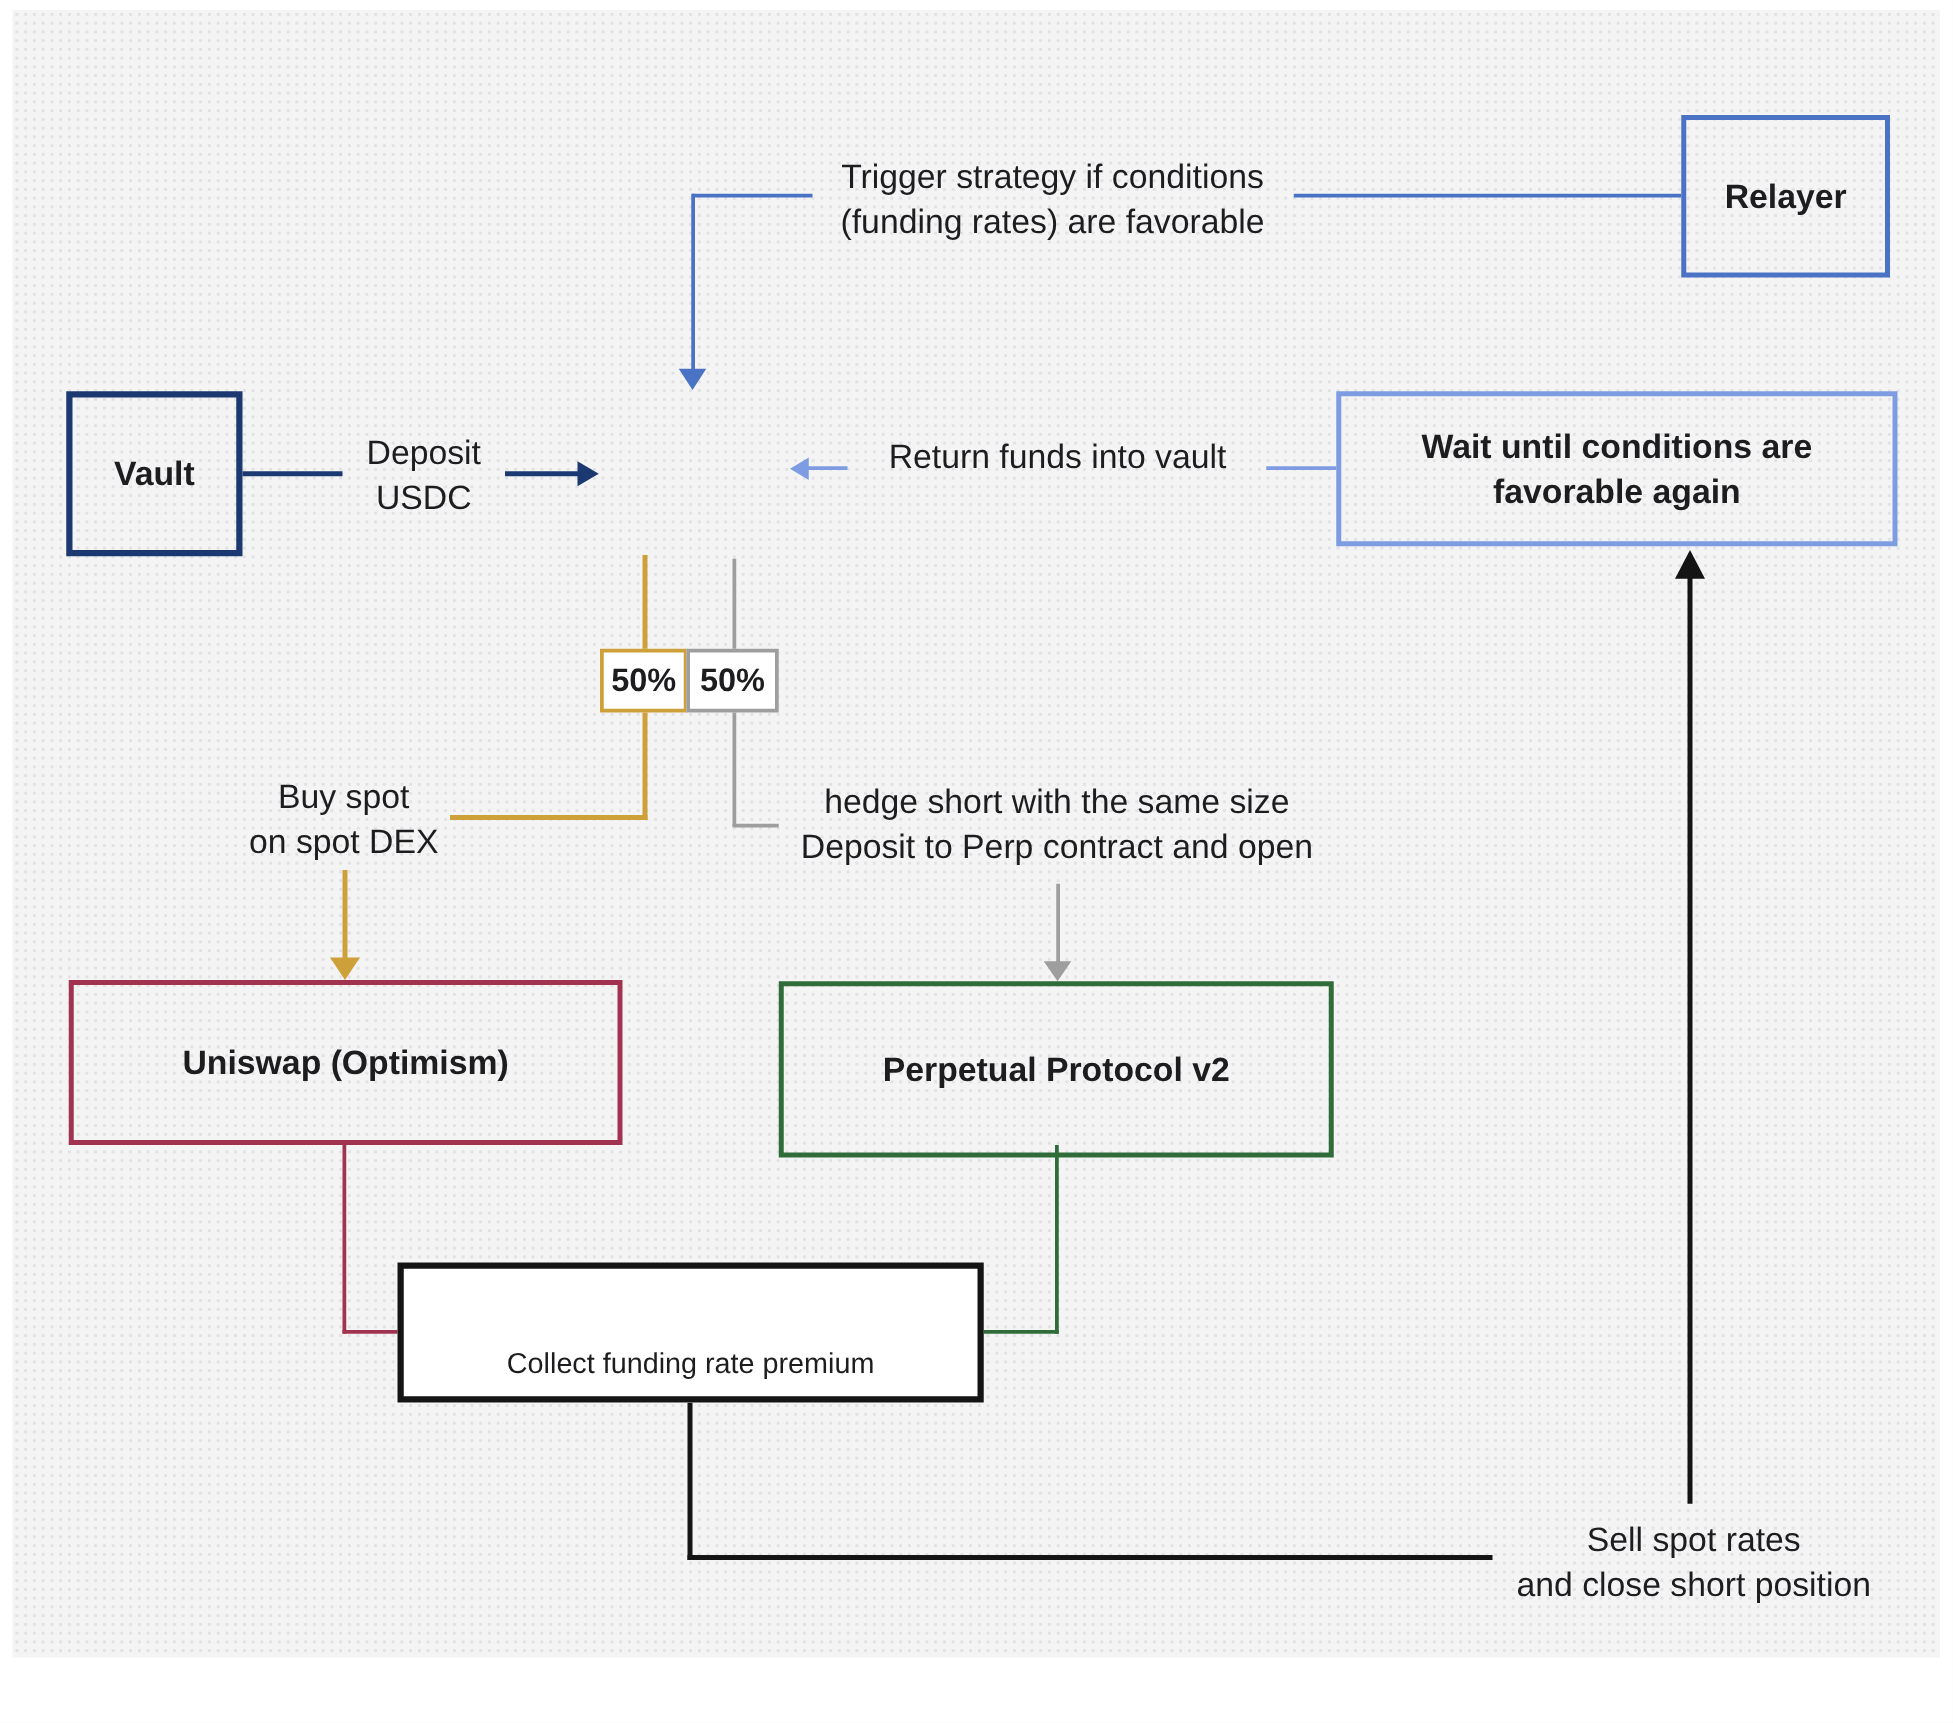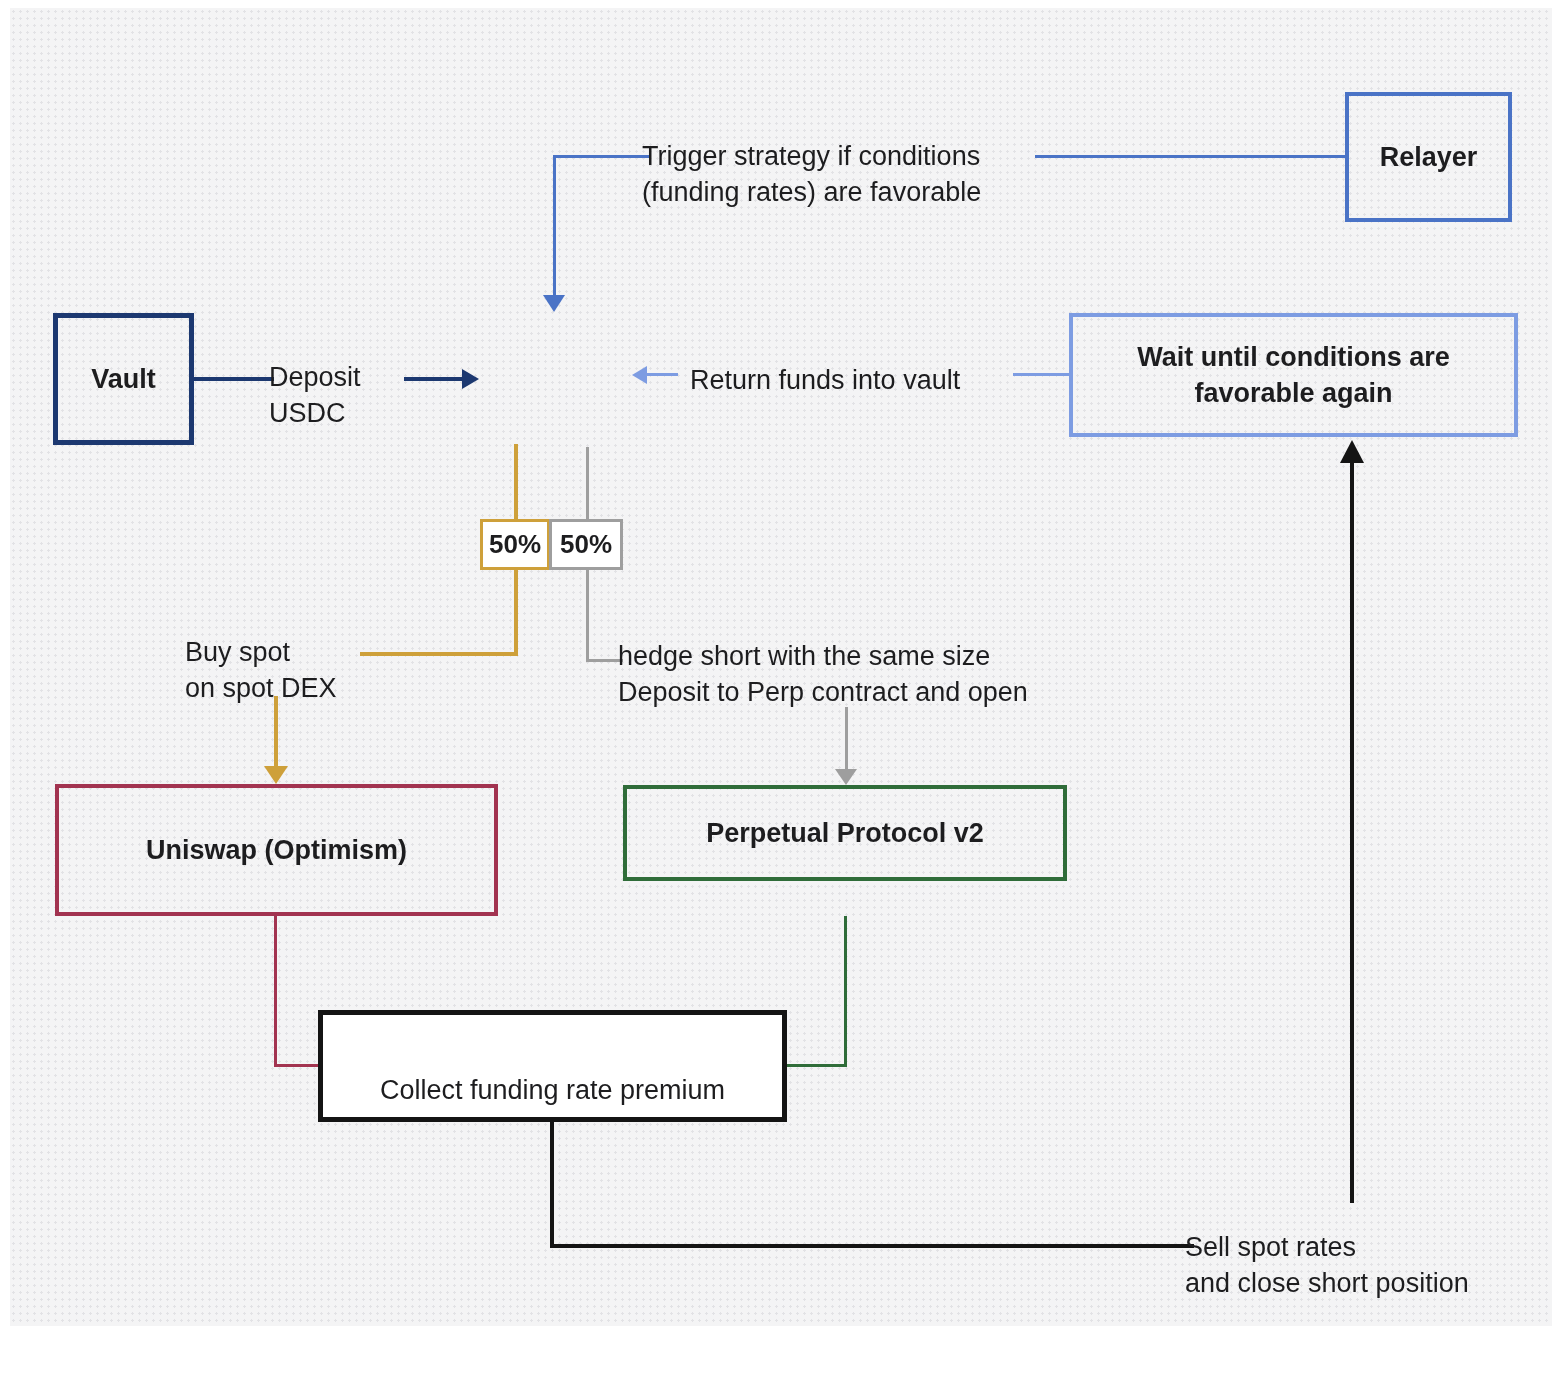--- a/index.html
+++ b/index.html
@@ -17,22 +17,22 @@
     background-size:7px 7px;
   }
   .node{
     position:absolute;display:flex;align-items:center;justify-content:center;
     text-align:center;box-sizing:border-box;background:transparent;
   }
   .node .nlabel{font-weight:700;font-size:27px;line-height:36px;color:var(--text);}
   .fill-white{background:var(--node_fill_white,#fff);}
   .line{position:absolute;}
   .ann{
-    position:absolute;text-align:left;font-size:27px;line-height:36px;
-    font-weight:500;color:var(--text);white-space:nowrap;margin-top:15px;
+    position:absolute;text-align:center;font-size:27px;line-height:36px;
+    font-weight:500;color:var(--text);white-space:nowrap;
   }
   .tri{position:absolute;width:0;height:0;}
   
   .ln-navy{background:var(--navy);}
   .ln-blue{background:var(--blue);}
   .ln-lightblue{background:var(--lightblue);}
   .ln-gold{background:var(--gold);}
   .ln-gray{background:var(--gray);}
   .ln-crimson{background:var(--crimson);}
   .ln-green{background:var(--green);}
@@ -44,21 +44,21 @@
   .bd-lightblue{border:4px solid var(--lightblue);}
   .bd-crimson{border:4px solid var(--crimson);}
   .bd-green{border:4px solid var(--green);}
   .bd-black{border:5px solid var(--black);}
   .split{
     position:absolute;display:flex;align-items:center;justify-content:center;
     box-sizing:border-box;font-weight:700;font-size:26px;color:var(--text);
   }
   .split-gold{border:3px solid var(--gold);}
   .split-gray{border:3px solid var(--gray);}
-  .collect-label{font-weight:500;font-size:27px;color:var(--text);margin-top:48px;}
+  .collect-label{font-weight:500;font-size:23px;color:var(--text);margin-top:48px;}
 </style>
 </head>
 <body>
 
 <div class="stage">
   <div class="dotgrid"></div>
 
   <div class="line ln-blue" style="left:1035px;top:155px;width:310px;height:3px;"></div>
   <div class="line ln-blue" style="left:554px;top:155px;width:96px;height:3px;"></div>
   <div class="line ln-blue" style="left:553px;top:155px;width:3px;height:142px;"></div>
@@ -108,21 +108,21 @@
     <span class="nlabel">
       <span style="display:block;">Wait until conditions are</span>
       <span style="display:block;">favorable again</span>
     </span>
   </div>
 
   <div class="node bd-crimson" style="left:55px;top:784px;width:443px;height:132px;">
     <span class="nlabel">Uniswap (Optimism)</span>
   </div>
 
-  <div class="node bd-green" style="left:623px;top:785px;width:444px;height:96px;">
+  <div class="node bd-green" style="left:623px;top:785px;width:444px;height:141px;">
     <span class="nlabel">Perpetual Protocol v2</span>
   </div>
 
   <div class="node bd-black fill-white" style="left:318px;top:1010px;width:469px;height:112px;">
     <span class="collect-label">Collect funding rate premium</span>
   </div>
 
   <div class="split split-gold fill-white" style="left:480px;top:519px;width:70px;height:51px;">
     <span>50%</span>
   </div>

